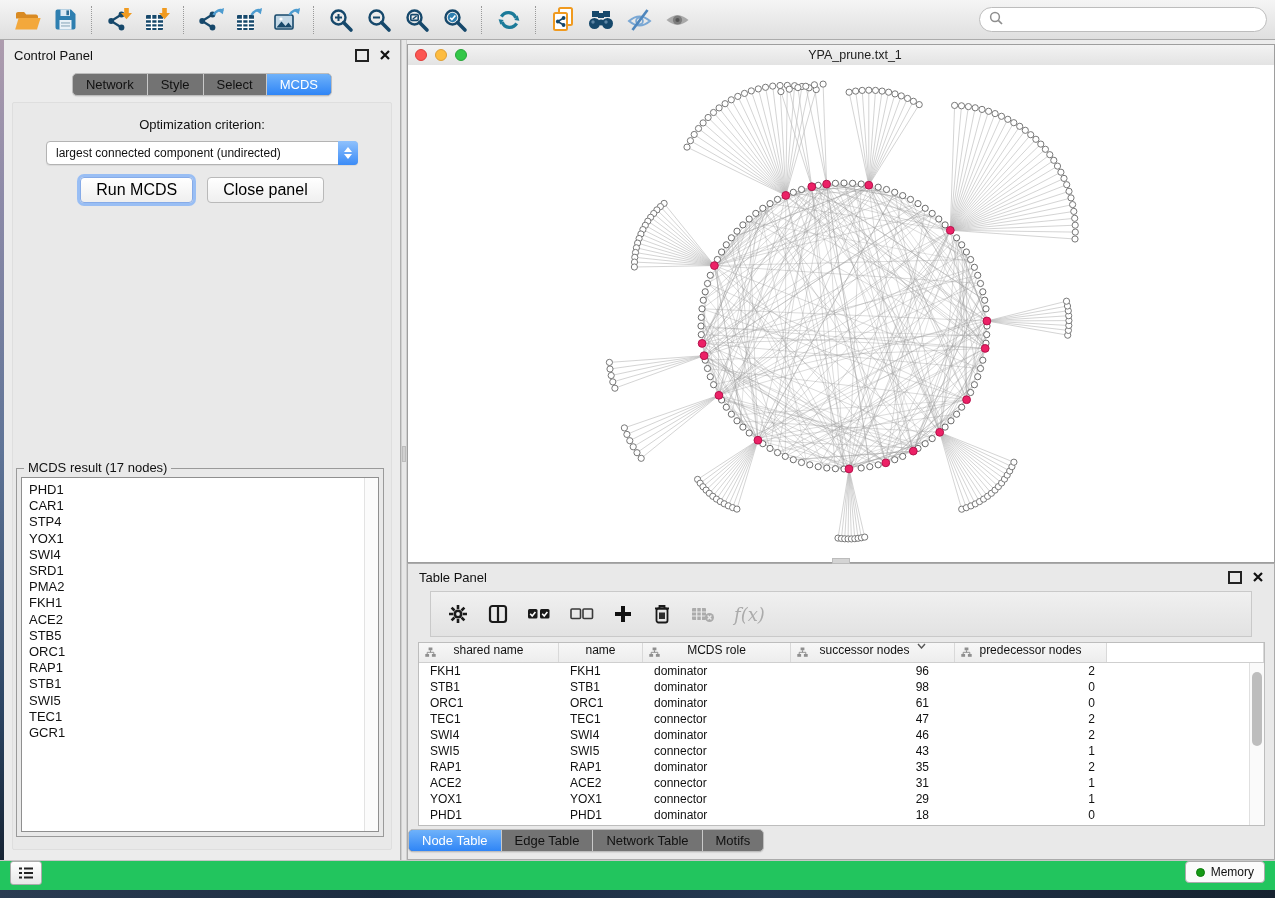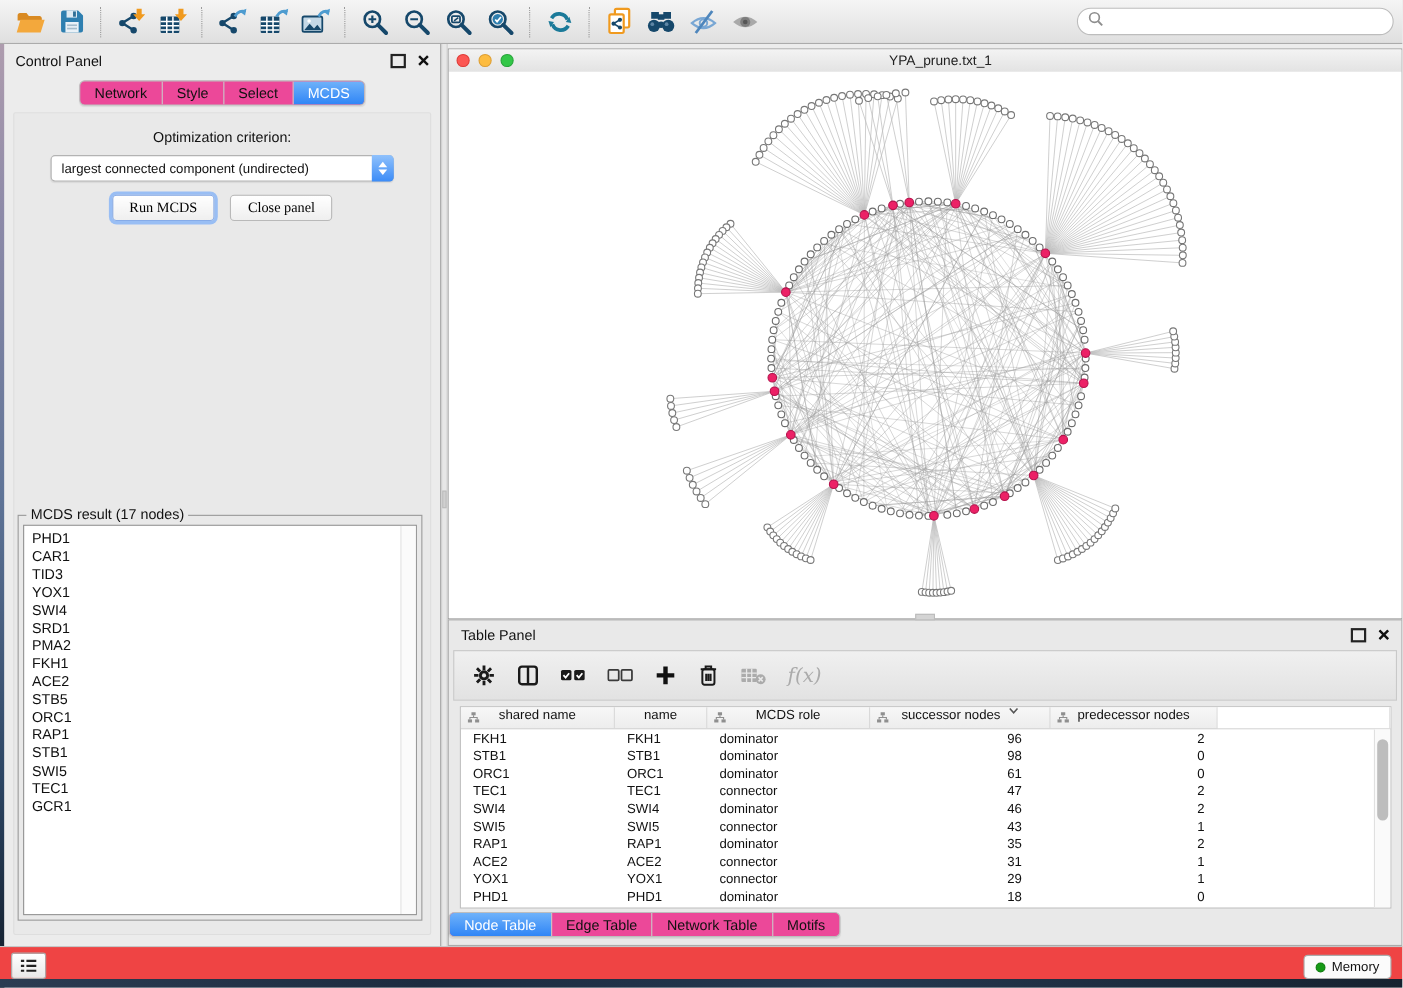--- a/index.html
+++ b/index.html
@@ -28,38 +28,38 @@
   #wall-bottom{left:0;top:890px;width:1275px;height:8px;
     background:linear-gradient(90deg,#2B3C52,#1C2C40 30%,#243850 60%,#16222F);}
 
   
   #control-panel{left:4px;top:40px;width:397px;height:820px;background:#ECECEC;
     border-right:1px solid #ADADAD;box-sizing:border-box;}
   .cp-header{height:30px;display:flex;align-items:center;padding:0 10px;font-size:13px;}
   .win-btns{margin-left:auto;display:flex;gap:11px;align-items:center;}
   .float-btn{width:10px;height:9px;border:2px solid #222;background:transparent;}
   .cp-tabs{display:flex;justify-content:center;margin-top:3px;}
-  .seg{display:inline-flex;border:1px solid #BDBDBD;border-radius:5px;overflow:hidden;background:#ec4899;
+  .seg{display:inline-flex;border:1px solid #BDBDBD;border-radius:5px;overflow:hidden;background:#737373;
     box-shadow:0 1px 1px rgba(0,0,0,.08);}
   .seg-item{padding:3px 13px;font-size:13px;border-left:1px solid #C9C9C9;white-space:nowrap;}
   .seg-item:first-child{border-left:none;}
   .seg-item.active{background:linear-gradient(#6FB2FA,#2F85F6);color:#FFF;}
   .cp-inner{position:absolute;left:8px;right:8px;top:62px;bottom:10px;
     background:#E9E9E9;border:1px solid #DEDEDE;border-radius:2px;}
   .crit-label{text-align:center;margin-top:14px;font-size:13px;}
   .dropdown{margin:9px auto 0;width:312px;height:24px;background:#FFF;border:1px solid #B3B3B3;
     border-radius:4px;display:flex;align-items:center;box-sizing:border-box;box-shadow:0 1px 1px rgba(0,0,0,.07);}
   .dropdown .val{flex:1;padding-left:9px;font-size:12px;white-space:nowrap;overflow:hidden;}
   .stepper{width:20px;height:24px;margin-right:-1px;background:linear-gradient(#8FC1FC,#3C8CF7);
     border-radius:0 4px 4px 0;display:flex;flex-direction:column;align-items:center;justify-content:center;gap:2px;}
   .tri-up{width:0;height:0;border-left:4px solid transparent;border-right:4px solid transparent;border-bottom:5px solid #FFF;}
   .tri-dn{width:0;height:0;border-left:4px solid transparent;border-right:4px solid transparent;border-top:5px solid #FFF;}
   .btn-row{display:flex;justify-content:center;gap:14px;margin-top:12px;}
   .mac-btn{background:linear-gradient(#FFFFFF,#EFEFEF);border:1px solid #B9B9B9;border-radius:4px;
-    font-size:13px;padding:3px 15px;font-family:Liberation Serif, serif;}
+    font-size:16px;padding:3px 15px;font-family:Liberation Sans, sans-serif;}
   .mac-btn.focus{box-shadow:0 0 0 3px rgba(110,168,250,.65);border-color:#86ABE8;}
   .groupbox{position:absolute;left:3px;right:7px;top:365px;bottom:12px;border:1px solid #9A9A9A;}
   .gb-title{position:absolute;top:-9px;left:7px;background:#E9E9E9;padding:0 4px;font-size:13px;}
   .gb-list{position:absolute;left:4px;right:4px;top:8px;bottom:4px;background:#FFF;
     border:1px solid #8F8F8F;display:flex;overflow:hidden;}
   .gb-items{flex:1;padding:4px 0 0 7px;font-size:13px;line-height:16.2px;}
   .gb-scroll{width:13px;border-left:1px solid #E3E3E3;background:#FBFBFB;}
 
   
   #v-split{left:401px;top:40px;width:6px;height:820px;background:#E7E7E7;
@@ -78,21 +78,21 @@
   .light.green{background:#33C748;border:1px solid #27A53A;}
   .net-title{margin:0 auto;font-size:12.5px;color:#222;}
   #net-canvas{position:absolute;left:0;top:20px;right:0;bottom:0;background:#FFF;}
 
   
   #table-panel{left:407px;top:563px;width:868px;height:297px;background:#E9E9E9;
     border:1px solid #ABABAB;box-sizing:border-box;}
   .h-handle{position:absolute;top:-6px;left:50%;margin-left:-9px;width:18px;height:6px;
     background:#D4D4D4;border:1px solid #BCBCBC;box-sizing:border-box;}
   .tp-header{height:27px;display:flex;align-items:center;padding:0 11px;font-size:13px;}
-  .tp-toolbar{height:46px;margin:0 4px;background:linear-gradient(#F0F0F0,#E2E2E2);
+  .tp-toolbar{height:46px;margin:0 22px;background:linear-gradient(#F0F0F0,#E2E2E2);
     border:1px solid #C9C9C9;display:flex;align-items:center;gap:19px;padding:0 16px;box-sizing:border-box;}
   .tp-tool{display:flex;align-items:center;justify-content:center;}
   .fx{font-family:"DejaVu Serif","Liberation Serif",serif;font-style:italic;font-size:18px;color:#ABABAB;}
   .tp-table{position:absolute;left:10px;right:9px;top:78px;bottom:33px;background:#FFF;
     border:1px solid #BDBDBD;display:flex;flex-direction:column;box-sizing:border-box;}
   .thead{display:flex;height:19px;background:linear-gradient(#F7F7F7,#EDEDED);
     border-bottom:1px solid #CFCFCF;font-size:12px;align-items:stretch;flex:none;}
   .th{position:relative;display:flex;align-items:flex-start;justify-content:center;gap:5px;
     border-right:1px solid #D9D9D9;box-sizing:border-box;}
   .th .th-icon{position:absolute;left:6px;top:4px;}
@@ -101,22 +101,22 @@
   .tbody{flex:1;position:relative;overflow:hidden;font-size:12px;}
   .tr{display:flex;height:16px;align-items:center;}
   .td{box-sizing:border-box;white-space:nowrap;overflow:hidden;}
   .td.l{padding-left:11px;text-align:left;}
   .td.r{text-align:right;}
   .tscroll{position:absolute;right:0;top:0;bottom:0;width:14px;border-left:1px solid #E0E0E0;background:#FAFAFA;}
   .tthumb{position:absolute;left:2px;right:2px;top:9px;height:74px;background:#BDBDBD;border-radius:6px;}
   .tp-tabs{position:absolute;bottom:7px;left:0;right:0;display:flex;justify-content:flex-start;}
 
   
-  #status-bar{left:0;top:860px;width:1275px;height:30px;background:#ef4444;border-top:1px solid #C6C6C6;
-    display:flex;align-items:flex-end;padding:0 10px;box-sizing:border-box;}
+  #status-bar{left:0;top:860px;width:1275px;height:30px;background:#22c55e;border-top:1px solid #C6C6C6;
+    display:flex;align-items:flex-start;padding:0 10px;box-sizing:border-box;}
   .sb-btn{width:30px;height:22px;border:1px solid #ABABAB;border-radius:3px;
     background:linear-gradient(#FFF,#E8E8E8);display:flex;align-items:center;justify-content:center;}
   .mem-btn{margin-left:auto;display:flex;align-items:center;gap:6px;border:1px solid #ABABAB;
     border-radius:4px;background:#FBFBFB;padding:3px 10px;font-size:12px;}
   .mem-dot{width:9px;height:9px;border-radius:50%;background:#169A16;border:1px solid #0B7A0B;box-sizing:border-box;}
 </style>
 </head>
 <body>
 
 <div id="toolbar" class="abs">
@@ -313,21 +313,21 @@
     <div class="btn-row">
       <button class="mac-btn focus">Run MCDS</button>
       <button class="mac-btn">Close panel</button>
     </div>
     <div class="groupbox">
       <span class="gb-title">MCDS result (17 nodes)</span>
       <div class="gb-list">
         <div class="gb-items" id="gb-items">
             <div>PHD1</div>
             <div>CAR1</div>
-            <div>TID3</div>
+            <div>STP4</div>
             <div>YOX1</div>
             <div>SWI4</div>
             <div>SRD1</div>
             <div>PMA2</div>
             <div>FKH1</div>
             <div>ACE2</div>
             <div>STB5</div>
             <div>ORC1</div>
             <div>RAP1</div>
             <div>STB1</div>

